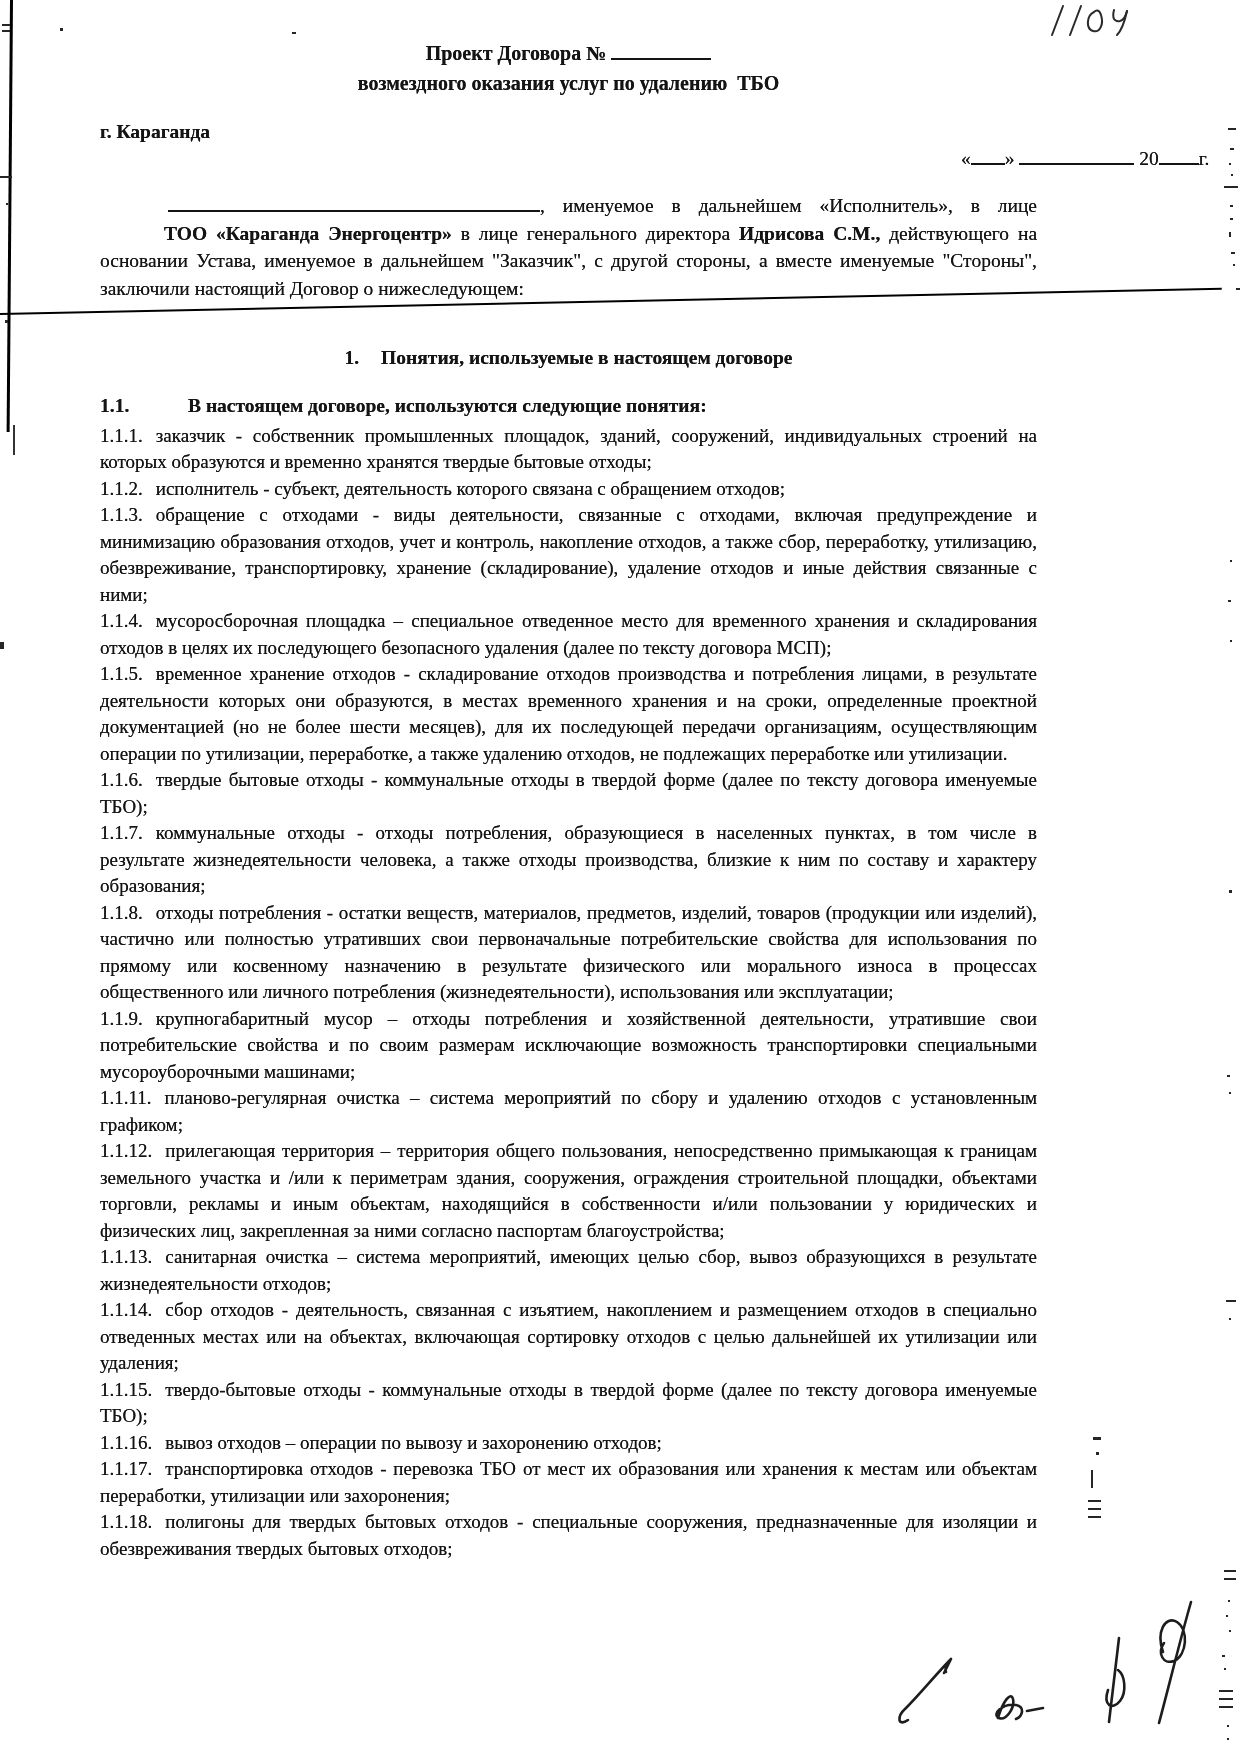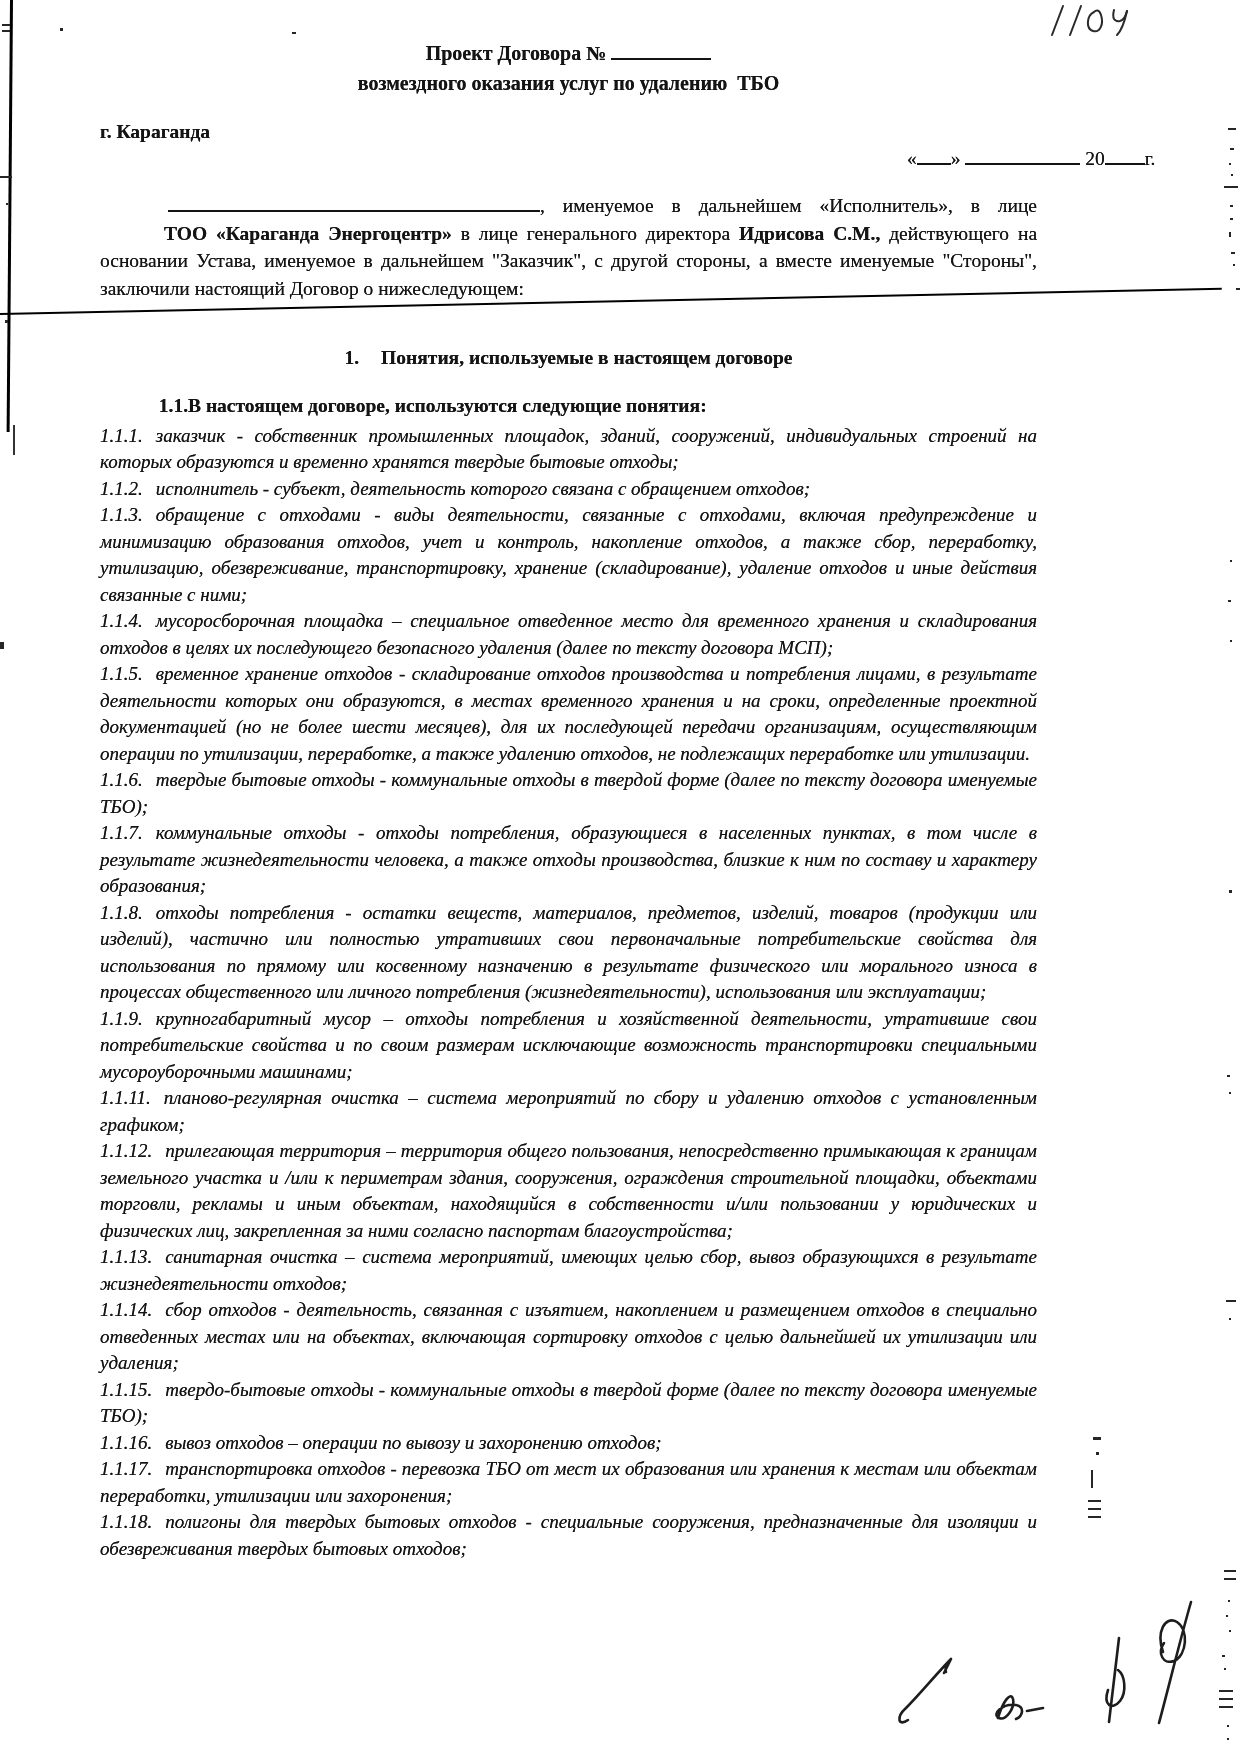--- a/index.html
+++ b/index.html
@@ -5,31 +5,31 @@
   html,body{margin:0;padding:0;background:#ffffff;}
   .page{position:relative;width:1240px;height:1754px;background:#fff;overflow:hidden;
         font-family:"Liberation Serif", serif;color:#141414;
         text-shadow:0 0 .4px #3a3a3a;}
   .content{position:absolute;left:100px;top:38px;width:937px;}
   .title-line{ text-align:center;font-weight:bold;font-size:20px;line-height:30px;}
   .blank{display:inline-block;border-bottom:2px solid #141414;height:14px;vertical-align:baseline;}
   .w100{width:100px}.w34{width:34px}.w115{width:115px}.w40{width:40px}
   .w372{width:372px}.w297{width:297px}.w150{width:150px}
   .city-row{margin-top:20px;font-size:19.5px;line-height:27px;font-weight:bold;}
-  .dateline{position:absolute;left:907px;top:148px;font-size:19.5px;white-space:nowrap;}
+  .dateline{position:absolute;left:961px;top:148px;font-size:19.5px;white-space:nowrap;}
   .preamble{margin-top:47px;font-size:19.5px;line-height:27.6px;}
   .pre-l1,.pre-l2{text-align:justify;text-align-last:justify;font-family:Liberation Serif, serif;}
   .ind{display:inline-block;width:68px;}
   .party{ text-align:justify;text-indent:64px;}
   .sec-heading{margin-top:42px;text-align:center;font-weight:bold;font-size:19.5px;line-height:27px;}
   .sec-heading .gap{display:inline-block;width:22px;}
   .intro{margin:22px 0 3px 0;font-weight:bold;font-size:19.5px;line-height:26.5px;}
-  .intro .num{display:inline-block;width:88px;text-align:right;}
+  .intro .num{display:inline-block;width:88px;}
   .items{font-size:19px;line-height:26.5px;}
-  .items p{margin:0;text-align:justify;font-style:italic;}
+  .items p{margin:0;text-align:justify;}
   .items .num{margin-right:13px;}
   
   .vline-left{position:absolute;left:10px;top:0;width:3px;height:432px;background:#000;
               transform:rotate(.45deg);transform-origin:top center;}
   .vline-tail{position:absolute;left:13px;top:425px;width:2px;height:30px;background:#333;}
   .hline-scan{position:absolute;left:0;top:313px;width:1222px;height:2px;background:#000;
               transform:rotate(-1.18deg);transform-origin:left center;}
   .speck{position:absolute;background:#262626;}
   .handnum{position:absolute;left:1042px;top:2px;}
   .sigs{position:absolute;left:880px;top:1560px;}

